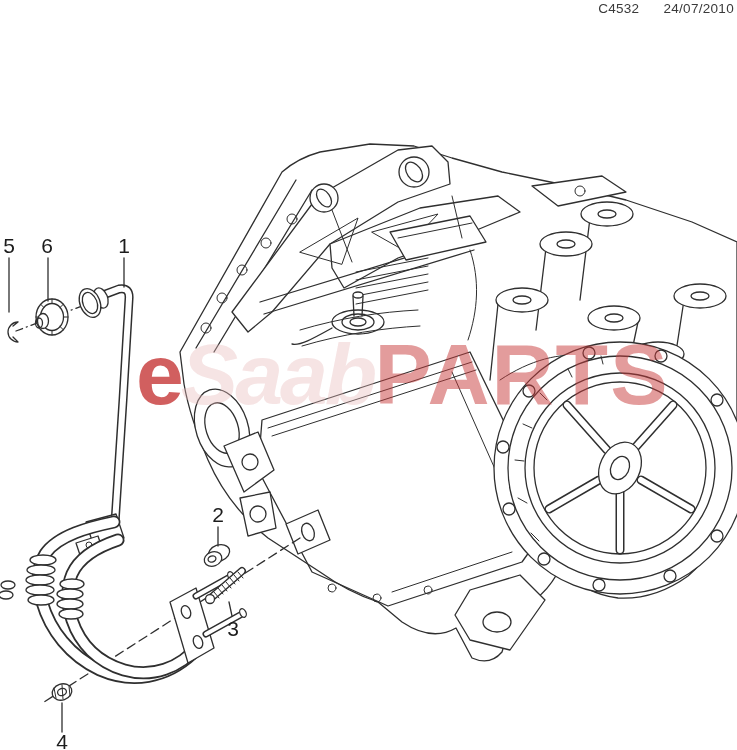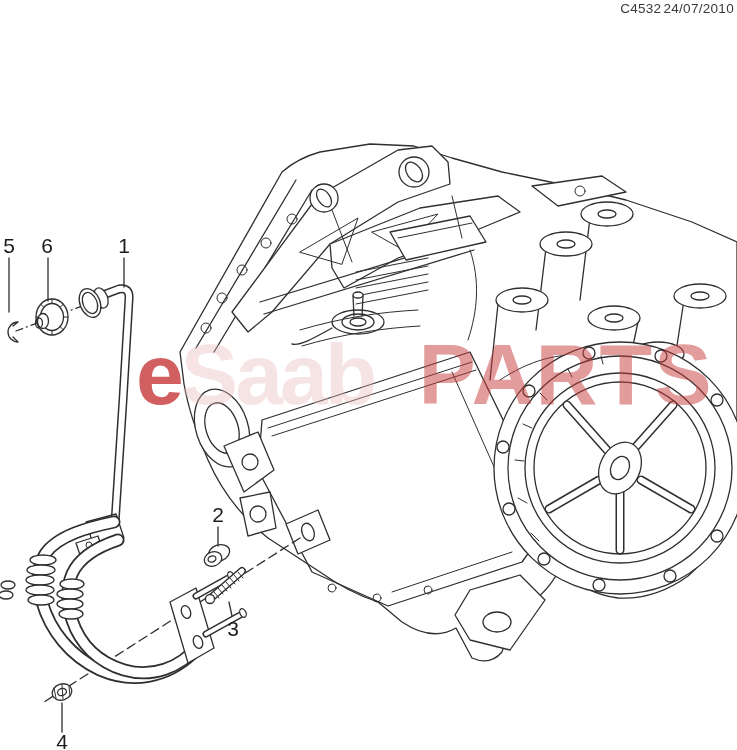--- a/index.html
+++ b/index.html
@@ -1,31 +1,31 @@
 <!DOCTYPE html>
 <html style="--line: #2f2f2f; --watermark-red: #c83c3c; --background: #ffffff; --header-text: #3a3a3a;"><head>
 <meta charset="utf-8">
 <style>
   :root{
     --line:#2f2f2f; --watermark-red:#c83c3c; --background:#ffffff; --header-text:#3a3a3a;
   }
   html,body{margin:0;padding:0;background:#888;}
   .stage{position:relative;width:737px;height:750px;background:var(--background);
          overflow:hidden;font-family:"Liberation Sans",sans-serif;}
-  .hdr{position:absolute;top:1px;right:3px;display:flex;gap:2px;
+  .hdr{position:absolute;top:1px;right:3px;display:flex;gap:24px;
        font-size:13.5px;color:var(--header-text);letter-spacing:.3px;}
   .callout{position:absolute;transform:translate(-50%,-50%);font-size:21px;
            color:#1c1c1c;line-height:1;user-select:none;}
   .co-1{left:124px;top:245px}.co-2{left:218px;top:514px}.co-3{left:233px;top:628px}
   .co-4{left:62px;top:741px}.co-5{left:9px;top:245px}.co-6{left:47px;top:245px}
   .wm{position:absolute;left:136px;top:331px;font-size:86px;font-weight:700;
       letter-spacing:-3px;line-height:1;white-space:nowrap;pointer-events:none;}
   .wm .lead{color:var(--watermark-red);opacity:.82;}
-  .wm .faint{color:#e8b9b9;opacity:.38;}
-  .wm .tail{color:var(--watermark-red);opacity:.5;letter-spacing:2px;margin-left:44px;}
+  .wm .faint{color:#e8b9b9;opacity:.38;font-style:italic;}
+  .wm .tail{color:var(--watermark-red);opacity:.5;letter-spacing:2px;}
   svg{position:absolute;left:0;top:0;}
   .ln{fill:none;stroke:var(--line);stroke-width:1.3;stroke-linecap:round;stroke-linejoin:round;}
   .thin{stroke-width:1;}
   .fw{fill:#fff;stroke:var(--line);stroke-width:1.3;stroke-linejoin:round;}
   .tube-o{fill:none;stroke:var(--line);stroke-linecap:round;}
   .tube-i{fill:none;stroke:#fff;stroke-linecap:round;}
   .dash{stroke-dasharray:9 5;}
   .dashdot{stroke-dasharray:7 4 1 4;}
 </style>
 </head>

